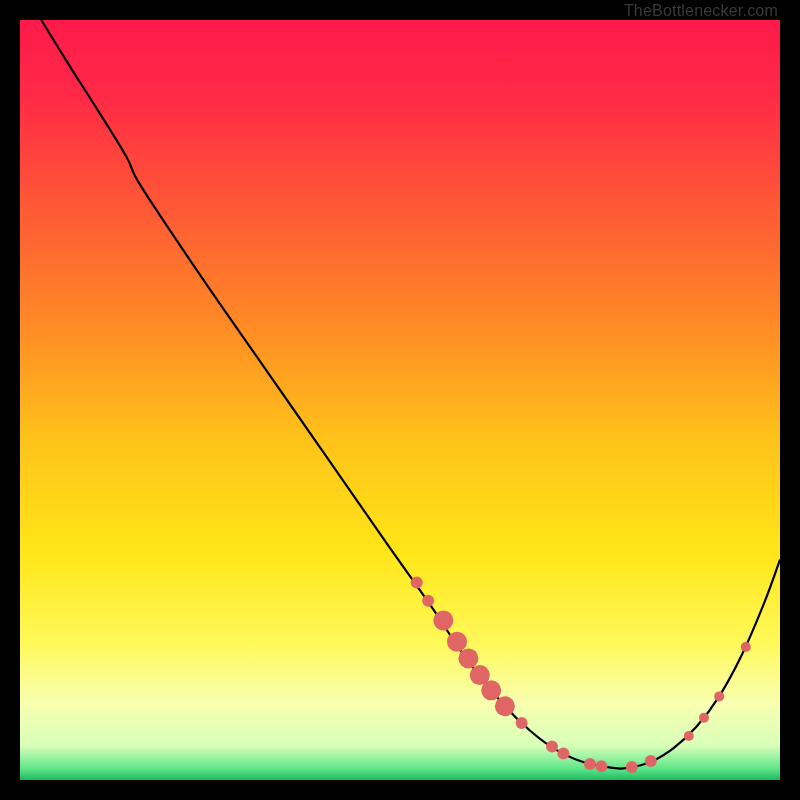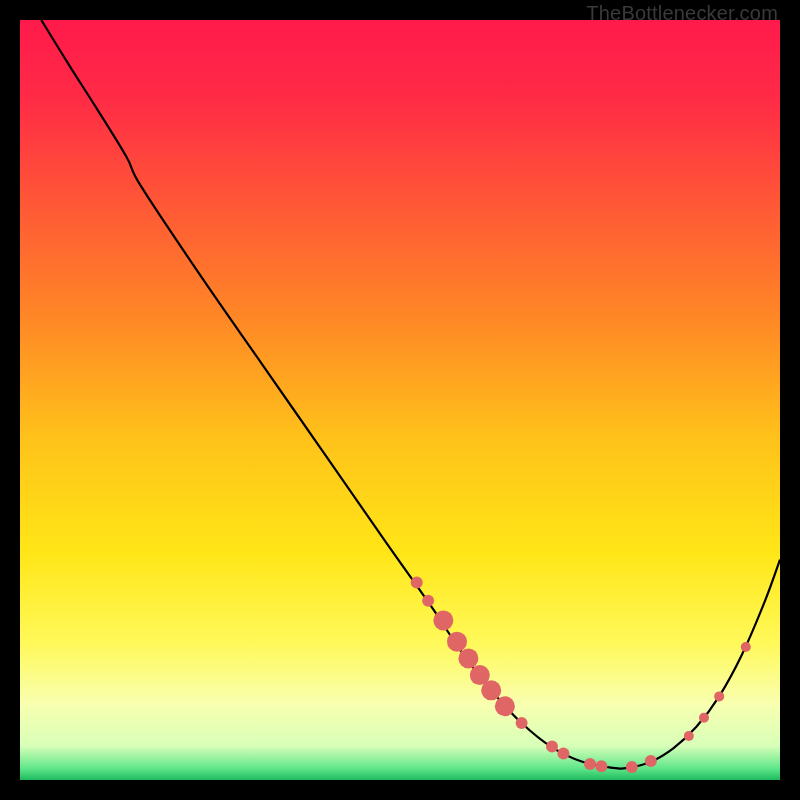--- a/index.html
+++ b/index.html
@@ -17,21 +17,21 @@
     top: 20px;
     width: 760px;
     height: 760px;
     background: #000;
   }
   .attribution {
     position: absolute;
     top: 2px;
     right: 22px;
     color: #3a3a3a;
-    font-size: 20px;
+    font-size: 16px;
     letter-spacing: 0.2px;
   }
   svg { display: block; }
 </style>
 </head>
 <body>
 
 <div class="attribution">TheBottlenecker.com</div>
 
 <div class="frame">

